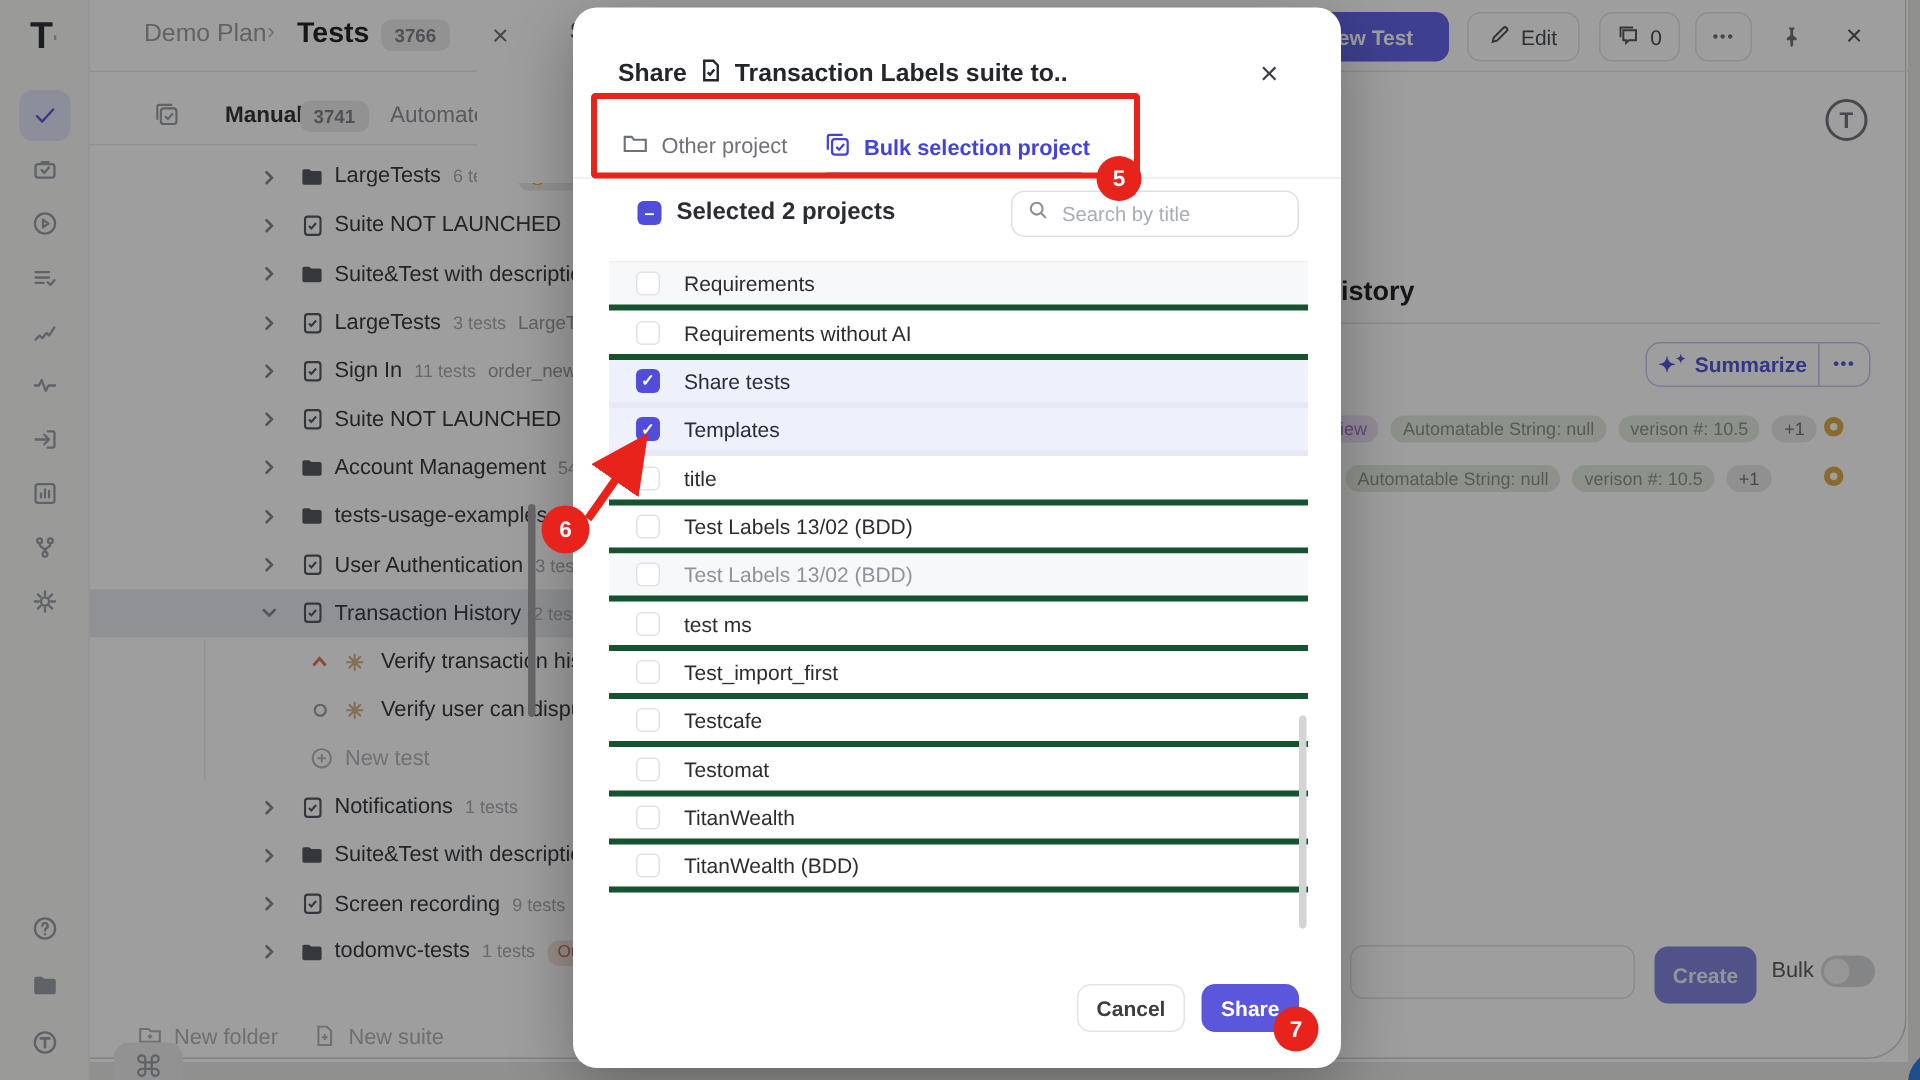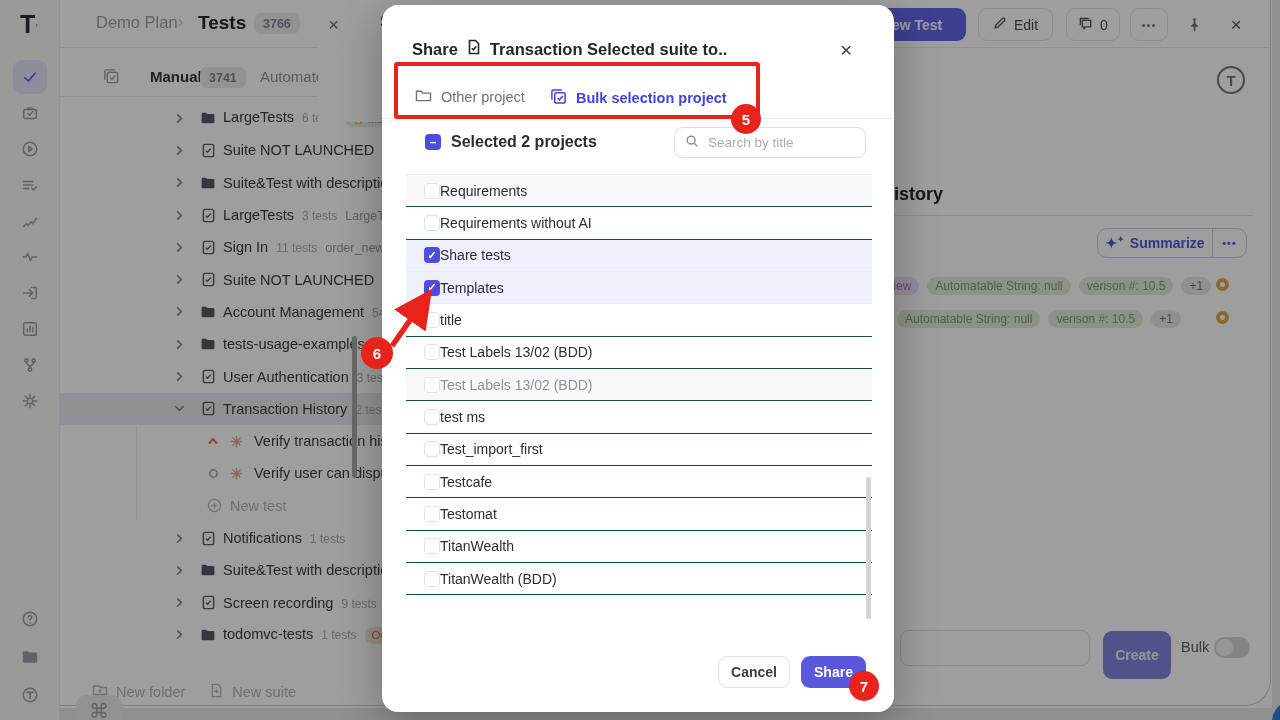--- a/index.html
+++ b/index.html
@@ -74,21 +74,21 @@
   .summarize .sm-l{flex:1;display:flex;align-items:center;justify-content:center;gap:6px;height:100%;}
   .summarize .sm-r{width:34px;height:100%;border-left:1px solid #c9c9ef;display:flex;align-items:center;justify-content:center;
                    letter-spacing:1px;font-size:11px;}
   .badge-row{position:absolute;display:flex;gap:8px;align-items:center;}
   .bpill{height:18px;border-radius:9px;display:flex;align-items:center;padding:0 8px;font-size:12px;white-space:nowrap;}
   .bp-purple{background:#eee3f7;color:#a478c2;}
   .bp-green{background:#e3ecdf;color:#8a9584;}
   .bp-gray{background:#e9e9eb;color:#6f747c;}
   .donut{position:absolute;left:1216px;width:13px;height:13px;border-radius:50%;border:4px solid #ddab4a;background:transparent;}
   .create-input{position:absolute;left:900px;top:630px;width:190px;height:36px;border:1px solid #dfe0e3;border-radius:9px;background:#fff;}
-  .btn-create{position:absolute;left:1103px;top:631px;width:68px;height:48px;border-radius:9px;background:#8385dd;color:#eff0fb;
+  .btn-create{position:absolute;left:1103px;top:631px;width:68px;height:38px;border-radius:9px;background:#8385dd;color:#eff0fb;
               font-size:14px;font-weight:600;display:flex;align-items:center;justify-content:center;}
   .bulk-label{position:absolute;left:1181px;top:639px;font-size:14.5px;color:#595d63;}
   .toggle{position:absolute;left:1214px;top:637px;width:36px;height:21px;border-radius:11px;background:#d6d7da;}
   .toggle .knob{position:absolute;left:2px;top:2px;width:17px;height:17px;border-radius:50%;background:#f2f2f3;}
   .corner-blue{position:absolute;left:1272px;top:700px;width:44px;height:44px;border-radius:50%;background:#2f7fe0;}
   .corner-green{position:absolute;left:-26px;top:702px;width:60px;height:60px;border-radius:50%;background:#0c4438;}
 
   
   .dim{position:absolute;inset:0;background:rgba(0,0,0,0.38);z-index:50;}
 
@@ -113,22 +113,22 @@
   .cb.on{background:#504dd8;color:#fff;display:flex;align-items:center;justify-content:center;font-size:11px;font-weight:700;}
   .cb.ind{background:#504dd8;color:#fff;display:flex;align-items:center;justify-content:center;font-size:12px;font-weight:700;line-height:0;}
   .m-selrow{position:absolute;left:43px;top:128px;display:flex;align-items:center;gap:10px;}
   .m-selrow .txt{font-size:16px;font-weight:700;color:#2a2d33;}
   .m-search{position:absolute;left:292px;top:122px;width:192px;height:31px;border:1px solid #dcdfe4;border-radius:9px;
             display:flex;align-items:center;gap:7px;padding:0 10px;color:#a8adb5;}
   .m-search input{border:none;outline:none;width:140px;font-size:13.5px;color:#4a4e54;background:transparent;
                   font-family:"Liberation Sans",sans-serif;}
   .m-search input::placeholder{color:#a8adb5;}
   .m-list{position:absolute;left:24px;top:169px;width:466px;border-top:1px solid #ededf0;}
-  .m-row{position:relative;height:32.35px;display:flex;align-items:center;gap:0;padding-left:18px;
-         border-bottom:1px solid #14532d;font-size:14px;color:#2a2d33;}
+  .m-row{position:relative;height:32.35px;display:flex;align-items:center;gap:16px;padding-left:18px;
+         border-bottom:4px solid #14532d;font-size:14px;color:#2a2d33;}
   .m-row.alt{background:#f7f8f9;}
   .m-row.muted{background:#f7f8f9;color:#8e939b;}
   .m-row.checked{background:#eef0fb;border-bottom-color:#e6e8f7;}
   .m-scroll{position:absolute;left:484px;top:472px;width:5px;height:142px;border-radius:3px;background:#d4d4d6;}
   .btn-cancel{position:absolute;left:336px;top:651px;width:72px;height:32px;border-radius:9px;border:1px solid #e2e3e7;
               background:#fff;font-size:14px;font-weight:600;color:#3a3d42;display:flex;align-items:center;justify-content:center;}
   .btn-share{position:absolute;left:419px;top:651px;width:65px;height:32px;border-radius:9px;background:#5b57dd;
              font-size:14px;font-weight:600;color:#fff;display:flex;align-items:center;justify-content:center;}
 
   
@@ -560,21 +560,21 @@
     <div class="drawer-s">S</div>
   </div>
 
   <div class="modal">
     <div class="m-title">
       <span>Share</span>
       <span><svg width="16" height="16" viewBox="0 0 16 16" fill="none" stroke="#23262b" stroke-width="1.6">
             <path d="M3.5 1.5h6l3 3v10h-9z"></path>
             <path d="M5.8 9.2l1.6 1.6 2.8-3.4"></path>
           </svg></span>
-      <span>Transaction Selected suite to..</span>
+      <span>Transaction Labels suite to..</span>
     </div>
     <div class="m-close">×</div>
 
     <div class="m-tab inactive" style="left:33px">
       <span><svg width="17" height="15" viewBox="0 0 18 16" fill="none" stroke="#6d727a" stroke-width="1.5">
             <path d="M1.5 13.5v-10h5l1.5 2h8.5v8z"></path>
           </svg></span>
       <span>Other project</span>
     </div>
     <div class="m-tab active" style="left:168px">

